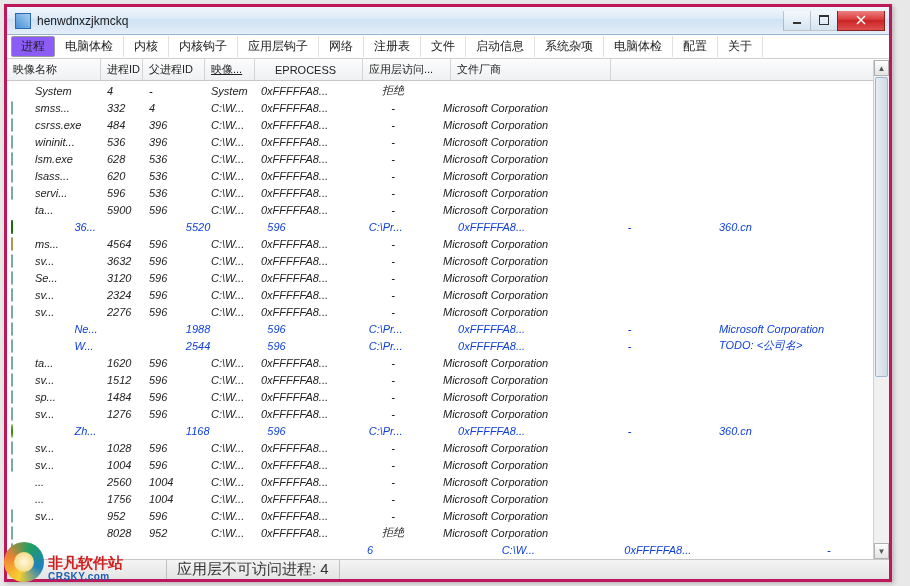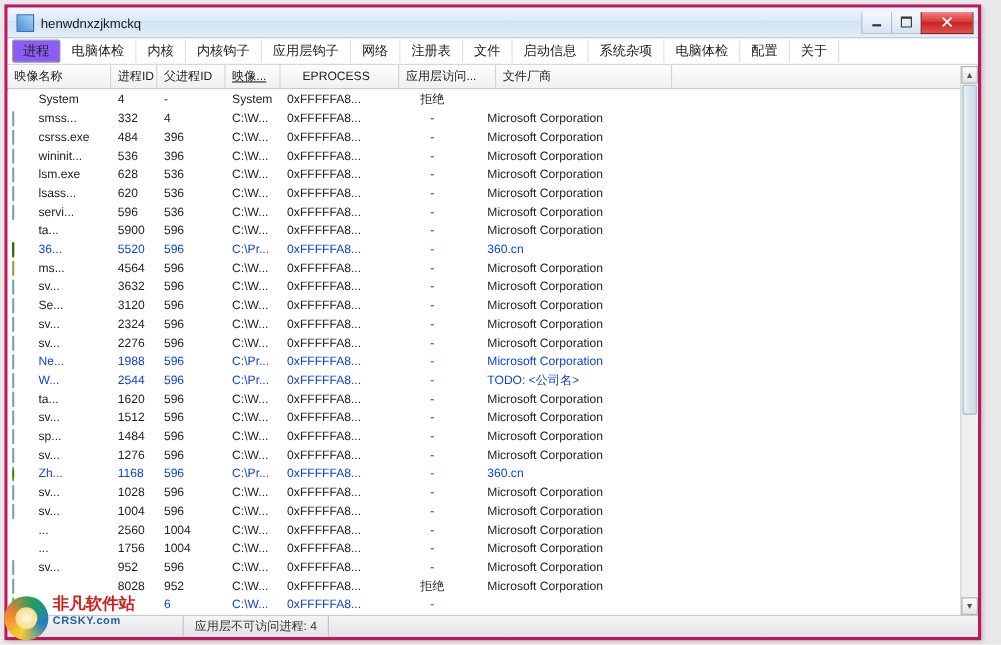--- a/index.html
+++ b/index.html
@@ -12,37 +12,37 @@
 .win-btn { width:28px; height:20px; border:1px solid rgba(0,0,0,.2); border-top:none; background:linear-gradient(#f4f8fc,#d4e4f3); display:flex; align-items:center; justify-content:center; font-size:9px; color:#333; margin-left:-1px; cursor:default; }
 .win-btn.min::after { content:""; display:block; width:8px; height:2px; background:#333; margin-top:5px; }
 .win-btn.max::after { content:""; display:block; width:8px; height:7px; border:1px solid #333; border-top:2px solid #333; }
 .win-btn.close { width:48px; background:linear-gradient(#f08080,#d83a3a 45%,#c82020 46%,#e05050); border-color:#8a2020; color:#fff; border-top-right-radius:0; }
 .win-btn.close svg { width:10px; height:10px; }
 .menubar { height:24px; background:#fff; display:flex; align-items:center; font-size:12px; padding:0 4px; border-bottom:1px solid #d0d0d0; }
 .menu-item { padding:2px 10px; color:#222; cursor:default; border-right:1px solid #e0e0e0; white-space:nowrap; }
 .menu-item.active { background:#8b5cf6; border:1px solid #9c9c9c; border-radius:2px; padding:1px 9px; }
 .header-row { height:22px; background:linear-gradient(#fdfdfd,#eef0f2); border-bottom:1px solid #c8c8c8; display:flex; font-size:11px; color:#222; position:relative; }
 .header-row .col { border-right:1px solid #d4d4d4; height:100%; display:flex; align-items:center; padding:0 6px; white-space:nowrap; overflow:hidden; cursor:default; }
-.grid-body { position:absolute; top:75px; bottom:20px; left:0; right:16px; overflow:hidden; background:#fff; }
+.grid-body { position:absolute; top:75px; bottom:20px; left:0; right:16px; overflow:hidden; background:#fff;font-style:italic; }
 .row { height:17px; display:flex; font-size:11px; color:#222; white-space:nowrap; align-items:center; }
 .row .cell { padding:0 6px; overflow:hidden; text-overflow:ellipsis; height:100%; display:flex; align-items:center; }
-.row.blue { color:#1040d8; }
+.row.blue { color:#1040d8;justify-content:space-between; }
 .row.blue .cell { color:#1040d8; }
 .row-icon { width:14px; height:14px; margin-left:4px; border:1px solid #7aa; background:linear-gradient(#eef6fb,#cde4f2); flex-shrink:0; border-radius:2px; position:relative; }
 .row-icon.default::after { content:""; position:absolute; inset:2px; background:linear-gradient(#8cb8d8,#bcdcec); }
 .row-icon.green { background:radial-gradient(circle,#fff 25%,#6dbb2a 30%); border-color:#3a8a10; border-radius:50%; }
 .row-icon.shield { background:linear-gradient(#6ac050,#2a8a20); border-color:#1a6a10; border-radius:2px 2px 50% 50%; }
 .row-icon.doc { background:linear-gradient(#f0e8c0,#d0c880); border-color:#a89850; }
 .row-icon.none { visibility:hidden; }
 .scrollbar-v { position:absolute; top:53px; right:0; bottom:20px; width:16px; background:#f0f0f0; border-left:1px solid #d0d0d0; }
 .sb-btn { height:16px; background:linear-gradient(#fdfdfd,#e4e4e4); border:1px solid #b0b0b0; display:flex; align-items:center; justify-content:center; font-size:8px; color:#555; }
 .sb-thumb { position:absolute; top:17px; left:1px; right:1px; height:300px; background:linear-gradient(90deg,#e8eef4,#cddae6); border:1px solid #9ab6d0; border-radius:2px; }
-.statusbar { position:absolute; left:0; right:0; bottom:0; height:20px; background:linear-gradient(#f4f4f4,#e4e4e4); border-top:1px solid #c8c8c8; font-size:11px; color:#333; display:flex; align-items:center; }
+.statusbar { position:absolute; left:0; right:0; bottom:0; height:20px; background:linear-gradient(#f4f4f4,#e4e4e4); border-top:1px solid #c8c8c8; font-size:15px; color:#333; display:flex; align-items:center; }
 .status-segment { padding:0 10px; border-right:1px solid #c0c0c0; height:100%; display:flex; align-items:center; }
-.watermark { position:absolute; left:4px; bottom:4px; z-index:50; display:flex; align-items:flex-start; font-size:12px; pointer-events:none; }
+.watermark { position:absolute; left:4px; bottom:4px; z-index:50; display:flex; align-items:flex-end; font-size:12px; pointer-events:none; }
 .wm-icon { width:40px; height:40px; border-radius:50%; background:conic-gradient(from 200deg,#f7d030,#f08030,#20a060,#2080c0,#f7d030); position:relative; margin-right:4px; }
 .wm-icon::after { content:""; position:absolute; inset:10px; border-radius:50%; background:radial-gradient(circle,#fff8e0,#f0d060); }
 .wm-text { display:flex; flex-direction:column; line-height:1.1; }
 .wm-zh { color:#d02020; font-weight:bold; font-size:15px; }
 .wm-en { color:#2060b0; font-size:10px; letter-spacing:.5px; font-weight:bold; }
 .c-icon{width:22px;flex-shrink:0}.c0{width:72px}.c1{width:42px}.c2{width:62px}.c3{width:50px}.c4{width:94px}.c5{width:88px}.c6{width:160px}
 </style>
 </head>
 <body>
 

